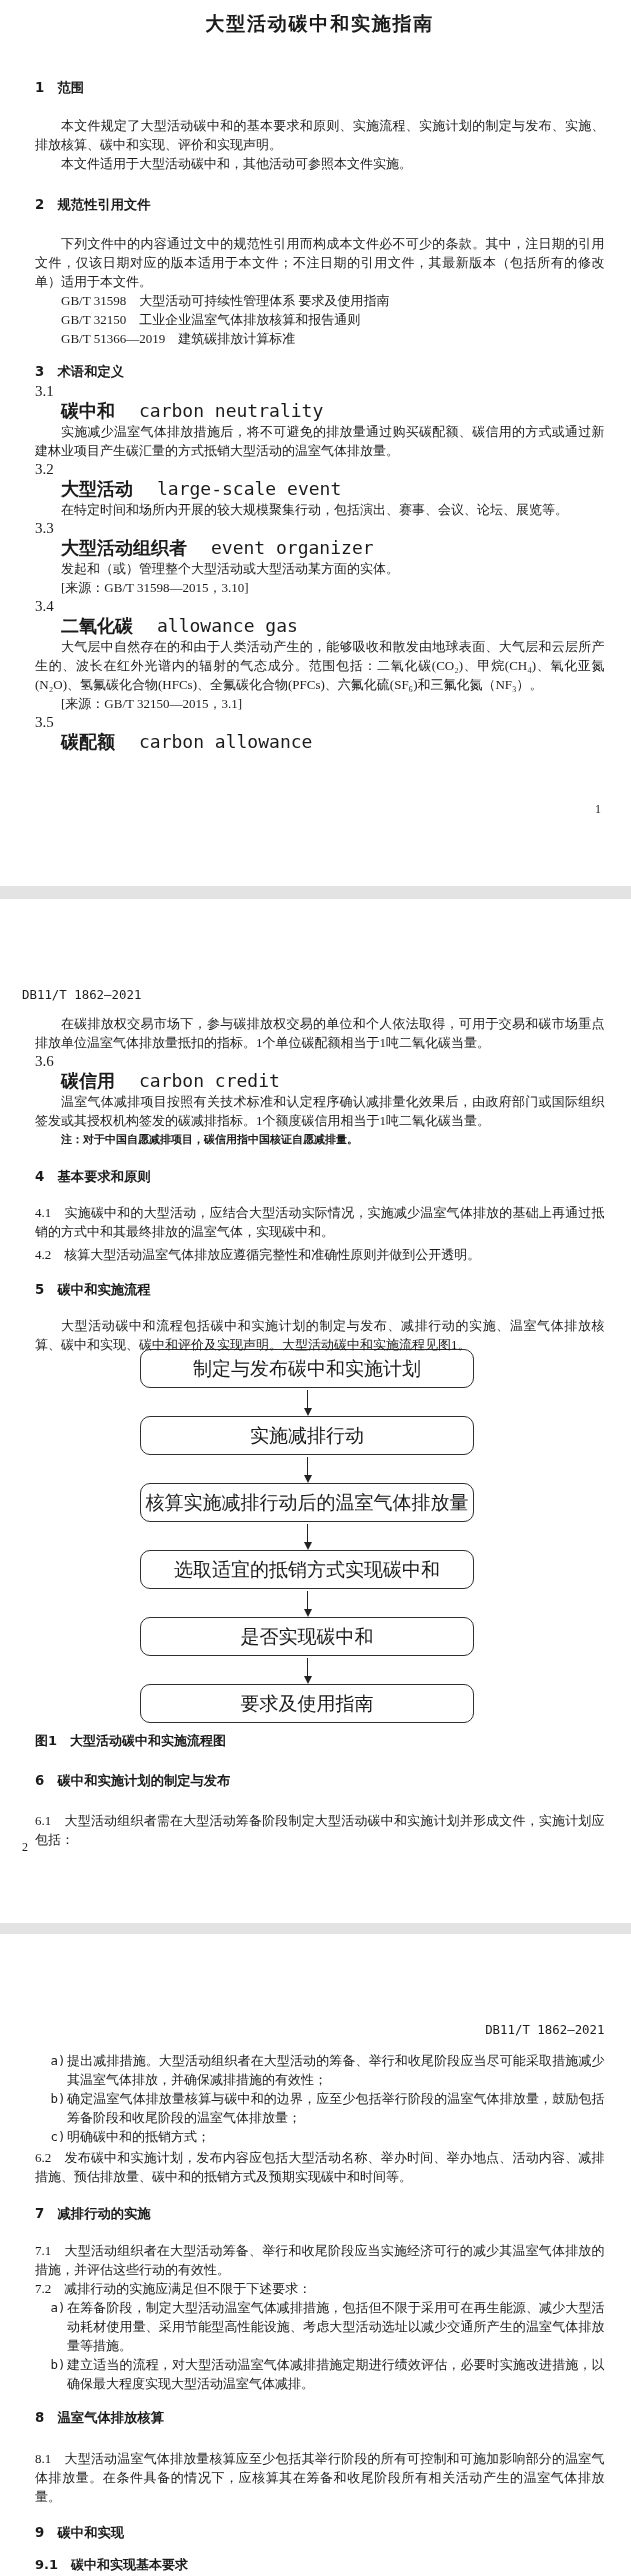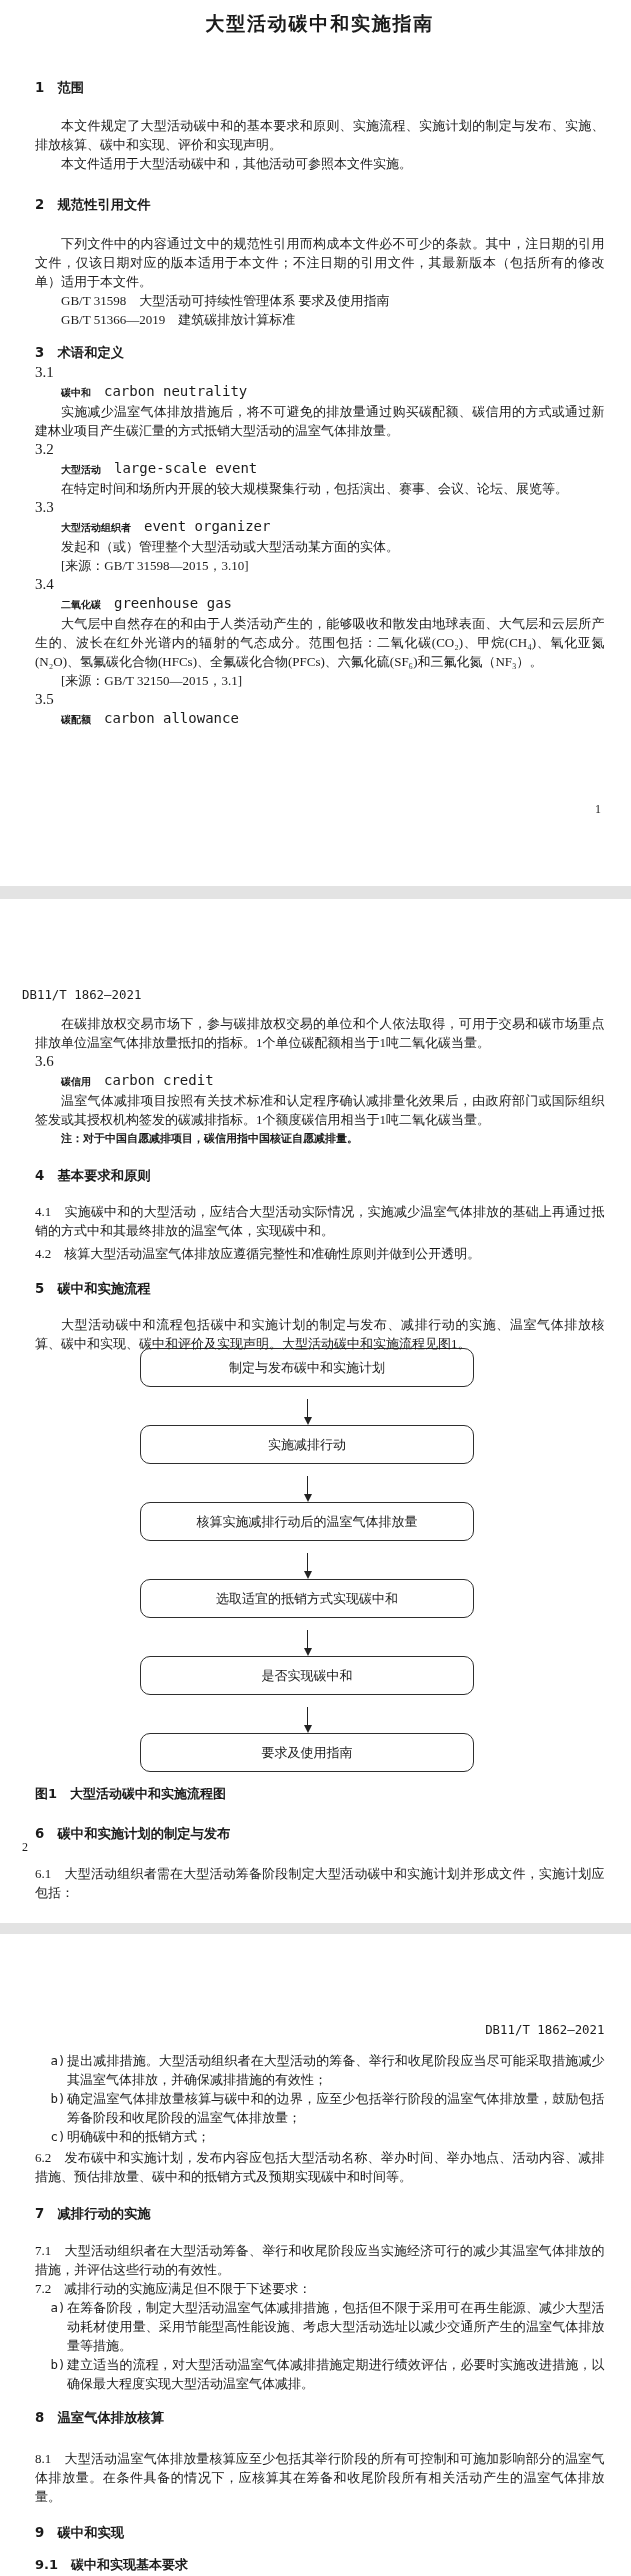--- a/index.html
+++ b/index.html
@@ -34,25 +34,25 @@
     font-size:13.3px;font-weight:bold;
     line-height:20px;margin:0;
   }
   .body-p{font-size:13px;line-height:19px;margin:0;text-align:justify;}
   .indent{text-indent:26px;}
   .hang{padding-left:26px;}
   .term-no{font-size:15px;line-height:19px;margin:0;}
   .term-line{margin:0;padding-left:26px;line-height:19px;}
   .term-zh{
     font-family:Liberation Sans, sans-serif;
-    font-weight:bold;font-size:10px;
+    font-weight:bold;font-size:18px;
   }
   .term-en{
     font-family:"DejaVu Sans Mono","Liberation Mono",monospace;
-    font-size:14px;margin-left:13px;
+    font-size:18px;margin-left:24px;
   }
   .source-line{font-size:13px;line-height:19px;margin:0;padding-left:26px;}
   .note-line{font-size:11px;line-height:18.3px;margin:0;padding-left:26px;font-weight:bold;}
   .running-header{
     font-family:"DejaVu Sans Mono","Liberation Mono",monospace;
     font-size:12.4px;line-height:20px;margin:0;
   }
   .header-left{margin-left:-13px;}
   .header-right{text-align:right;}
   .page-no{
@@ -61,24 +61,24 @@
   .page-no-right{right:31px;top:802px;}
   .page-no-left{left:22px;top:941px;}
 
   .list-item{display:flex;margin:0;font-size:13px;line-height:19px;}
   .list-marker{flex:0 0 16.5px;margin-left:15.6px;font-family:"DejaVu Sans Mono","Liberation Mono",monospace;font-size:12.4px;}
   .list-text{flex:1;text-align:justify;}
 
   .flowchart{margin-top:-4.6px;}
   .flow-box{
     width:334px;height:39px;box-sizing:border-box;
-    margin:0 auto 12px 105px;
+    margin:0 auto 2px 105px;
     border:1.8px solid #2e2e2e;border-radius:10px;
     display:flex;align-items:center;justify-content:center;
-    font-size:13px;
+    font-size:19px;
   }
   .flow-arrow{
     width:11px;height:26px;margin:0 auto 0 267px;
     display:flex;flex-direction:column;align-items:center;
   }
   .flow-arrow .stem{width:1.8px;height:17.4px;background:#222;}
   .flow-arrow .head{
     width:0;height:0;
     border-left:4.6px solid transparent;border-right:4.6px solid transparent;
     border-top:8.2px solid #222;
@@ -108,39 +108,40 @@
   <div class="page page-1">
     <h1 class="doc-title">大型活动碳中和实施指南</h1>
 
     <h2 class="sec-heading mt44">1　范围</h2>
     <p class="body-p indent mt20">本文件规定了大型活动碳中和的基本要求和原则、实施流程、实施计划的制定与发布、实施、排放核算、碳中和实现、评价和实现声明。</p>
     <p class="body-p indent">本文件适用于大型活动碳中和，其他活动可参照本文件实施。</p>
 
     <h2 class="sec-heading mt24">2　规范性引用文件</h2>
     <p class="body-p indent mt20">下列文件中的内容通过文中的规范性引用而构成本文件必不可少的条款。其中，注日期的引用文件，仅该日期对应的版本适用于本文件；不注日期的引用文件，其最新版本（包括所有的修改单）适用于本文件。</p>
     <p class="body-p hang">GB/T 31598　大型活动可持续性管理体系 要求及使用指南</p>
+    <p class="body-p hang">GB/T 32150　工业企业温室气体排放核算和报告通则</p>
     <p class="body-p hang">GB/T 51366—2019　建筑碳排放计算标准</p>
 
     <h2 class="sec-heading mt16">3　术语和定义</h2>
 
     <p class="term-no">3.1</p>
     <p class="term-line"><span class="term-zh">碳中和</span><span class="term-en">carbon neutrality</span></p>
     <p class="body-p indent">实施减少温室气体排放措施后，将不可避免的排放量通过购买碳配额、碳信用的方式或通过新建林业项目产生碳汇量的方式抵销大型活动的温室气体排放量。</p>
 
     <p class="term-no">3.2</p>
     <p class="term-line"><span class="term-zh">大型活动</span><span class="term-en">large-scale event</span></p>
     <p class="body-p indent">在特定时间和场所内开展的较大规模聚集行动，包括演出、赛事、会议、论坛、展览等。</p>
 
     <p class="term-no">3.3</p>
     <p class="term-line"><span class="term-zh">大型活动组织者</span><span class="term-en">event organizer</span></p>
     <p class="body-p indent">发起和（或）管理整个大型活动或大型活动某方面的实体。</p>
     <p class="source-line">[来源：GB/T 31598—2015，3.10]</p>
 
     <p class="term-no">3.4</p>
-    <p class="term-line"><span class="term-zh">二氧化碳</span><span class="term-en">greenhouse gas</span></p>
+    <p class="term-line"><span class="term-zh">二氧化碳</span><span class="term-en">allowance gas</span></p>
     <p class="body-p indent">大气层中自然存在的和由于人类活动产生的，能够吸收和散发由地球表面、大气层和云层所产生的、波长在红外光谱内的辐射的气态成分。范围包括：二氧化碳(CO₂)、甲烷(CH₄)、氧化亚氮(N₂O)、氢氟碳化合物(HFCs)、全氟碳化合物(PFCs)、六氟化硫(SF₆)和三氟化氮（NF₃）。</p>
     <p class="source-line">[来源：GB/T 32150—2015，3.1]</p>
 
     <p class="term-no">3.5</p>
     <p class="term-line"><span class="term-zh">碳配额</span><span class="term-en">carbon allowance</span></p>
 
     <div class="page-no page-no-right">1</div>
   </div>
 
   <div class="page-gap-1"></div>

